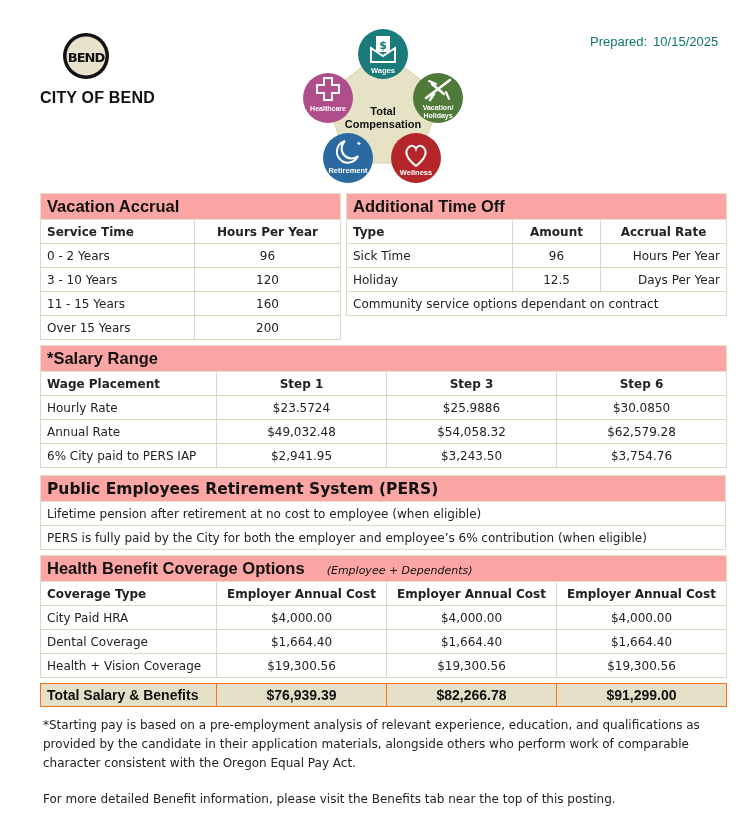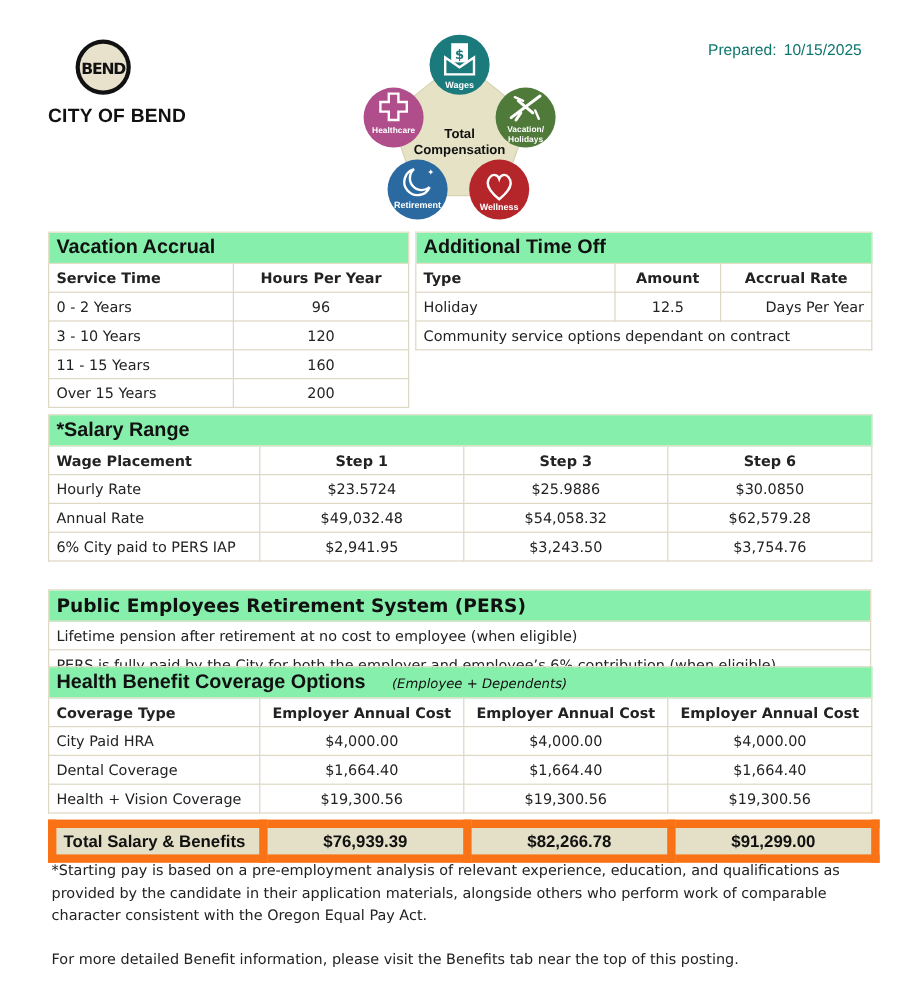--- a/index.html
+++ b/index.html
@@ -12,33 +12,33 @@
 
   .prepared { left:590px; top:34px; font-family:"Liberation Sans", sans-serif; font-size:13px; color:#0f766e; }
   .prepared .date { margin-left:6px; }
 
   
   .graphic { left:298px; top:28px; width:170px; height:162px; }
 
   
   table { border-collapse:collapse; position:absolute; table-layout:fixed; }
   td, th { border:1px solid #dcd8c2; font-family:"DejaVu Sans", sans-serif; font-size:12px; padding:0 6px; height:23px; color:#222; font-weight:normal; }
-  th.hdr { background:#86efac; text-align:left; font-family:"Liberation Sans", sans-serif; font-weight:bold; font-size:16.5px; color:#111; height:25px; border-color:#e4e0c8; }
+  th.hdr { background:#fca5a5; text-align:left; font-family:"Liberation Sans", sans-serif; font-weight:bold; font-size:16.5px; color:#111; height:25px; border-color:#e4e0c8; }
   .colhead td { font-weight:bold; }
   .c { text-align:center; }
   .r { text-align:right; }
 
   #vac { left:40px; top:193px; width:300px; }
   #ato { left:346px; top:193px; width:380px; }
   #sal { left:40px; top:345px; width:686px; }
-  #pers { left:40px; top:475px; width:686px;margin-top:16px; }
+  #pers { left:40px; top:475px; width:686px; }
   #hb { left:40px; top:555px; width:686px; }
   #tot { left:40px; top:683px; width:686px; }
 
-  #tot td { background:#e4e0c8; border:7px solid #f97316; font-family:"Liberation Sans", sans-serif; font-weight:bold; font-size:14px; height:22px; color:#111; }
+  #tot td { background:#e4e0c8; border:1px solid #f97316; font-family:"Liberation Sans", sans-serif; font-weight:bold; font-size:14px; height:22px; color:#111; }
   .sub-ital { font-family:"DejaVu Sans", sans-serif; font-style:italic; font-weight:normal; font-size:11px; margin-left:22px; }
 
   .note { left:43px; top:716px; width:690px; font-size:12px; line-height:19px; color:#222; }
   .note2 { left:43px; top:792px; width:690px; font-size:12px; color:#222; }
 </style>
 </head>
 <body>
 
 <svg class="abs logo-mark" viewBox="0 0 48 48">
   <circle cx="24" cy="24" r="23" fill="#111"></circle>
@@ -137,20 +137,25 @@
   <tbody>
       <tr>
         <th class="hdr" colspan="3">Additional Time Off</th>
       </tr>
   <tr class="colhead">
     <td>Type</td>
     <td class="c">Amount</td>
     <td class="c">Accrual Rate</td>
   </tr>
   <tr>
+        <td>Sick Time</td>
+        <td class="c">96</td>
+        <td class="r">Hours Per Year</td>
+      </tr>
+  <tr>
         <td>Holiday</td>
         <td class="c">12.5</td>
         <td class="r">Days Per Year</td>
       </tr>
   <tr>
         <td colspan="3">Community service options dependant on contract</td>
       </tr>
 </tbody>
   </table>
 

